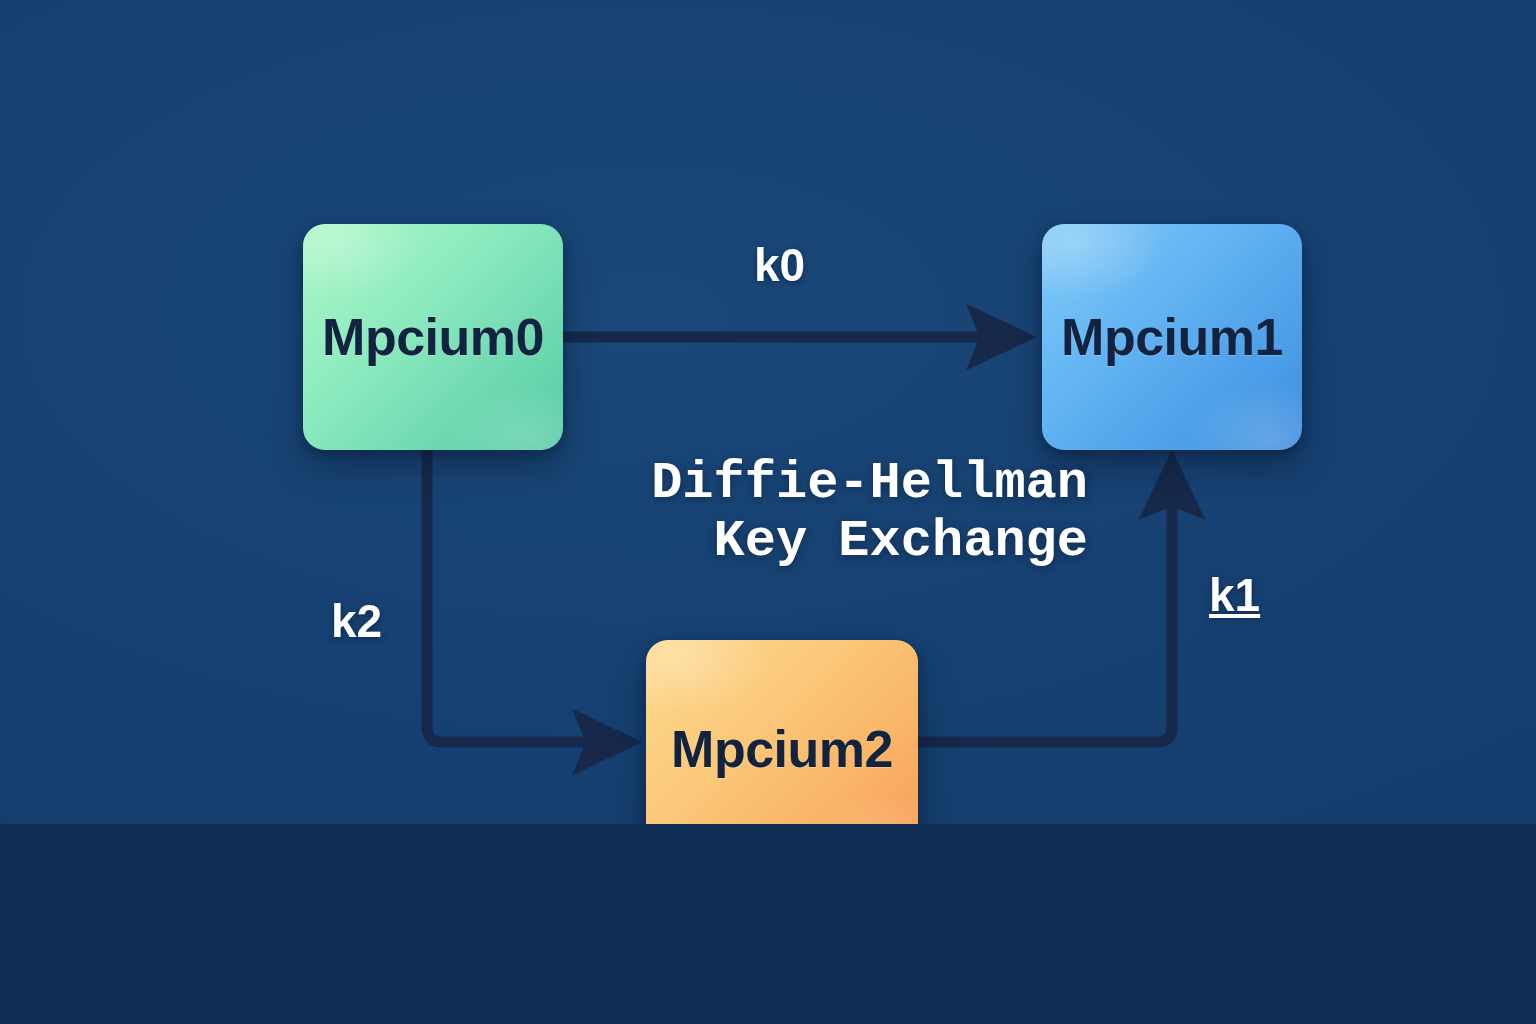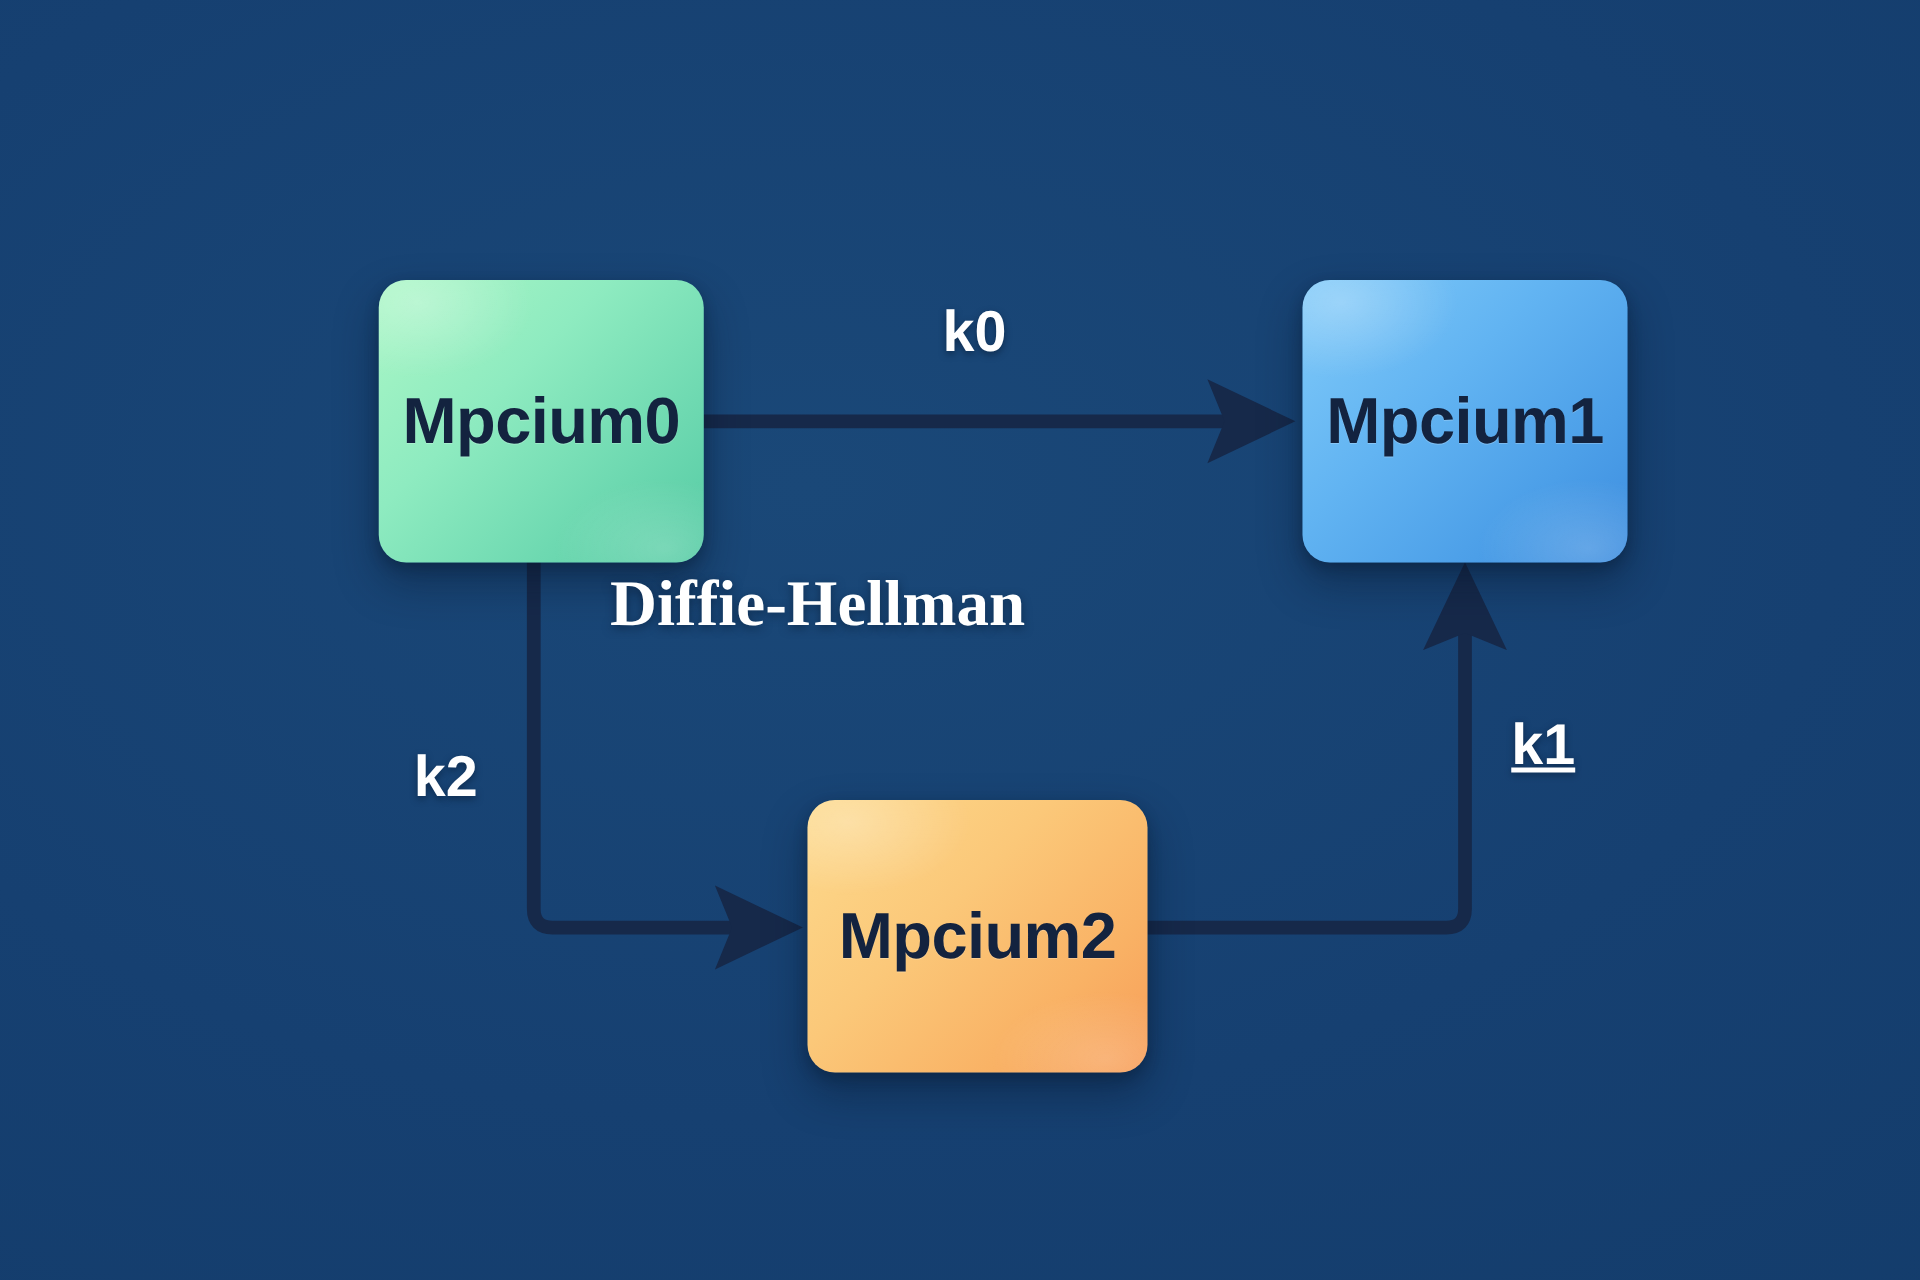--- a/index.html
+++ b/index.html
@@ -3,21 +3,21 @@
 <meta charset="utf-8">
 <style>
   html, body {
     margin: 0;
     padding: 0;
     background: #0f2d52;
   }
   #stage {
     position: relative;
     width: 1536px;
-    height: 1024px;
+    height: 824px;
     overflow: hidden;
     background: radial-gradient(120% 110% at 42% 38%, #1a4878 0%, #164071 45%, #123a68 100%);
     font-family: "Liberation Sans", sans-serif;
   }
   #svg-layer {
     position: absolute;
     left: 0; top: 0;
     width: 1536px;
     height: 1024px;
   }
@@ -81,22 +81,22 @@
   }
   #label-k0 { left: 754px; top: 238px; }
   #label-k2 { left: 331px; top: 594px; }
   #label-k1 { left: 1209px; top: 568px; text-decoration: underline; }
 
   #center-caption {
     position: absolute;
     left: 488px;
     top: 455px;
     width: 600px;
-    text-align: left;
-    font-family: Liberation Serif, serif;
+    text-align: right;
+    font-family: Liberation Mono, monospace;
     font-weight: bold;
     font-size: 52px;
     line-height: 1.12;
     color: #ffffff;
     text-shadow: 0 2px 8px rgba(8, 26, 50, 0.55);
     user-select: none;
   }
   #center-caption .cap-line { display: block; }
 </style>
 </head>
@@ -129,15 +129,16 @@
   <div class="node" id="node-mpcium2">
     <span class="node-label">Mpcium2</span>
   </div>
 
   <div class="edge-label" id="label-k0">k0</div>
   <div class="edge-label" id="label-k2">k2</div>
   <div class="edge-label" id="label-k1">k1</div>
 
   <div id="center-caption">
     <span class="cap-line">Diffie-Hellman</span>
+    <span class="cap-line">Key Exchange</span>
   </div>
 
 </div>
 
 </body></html>

